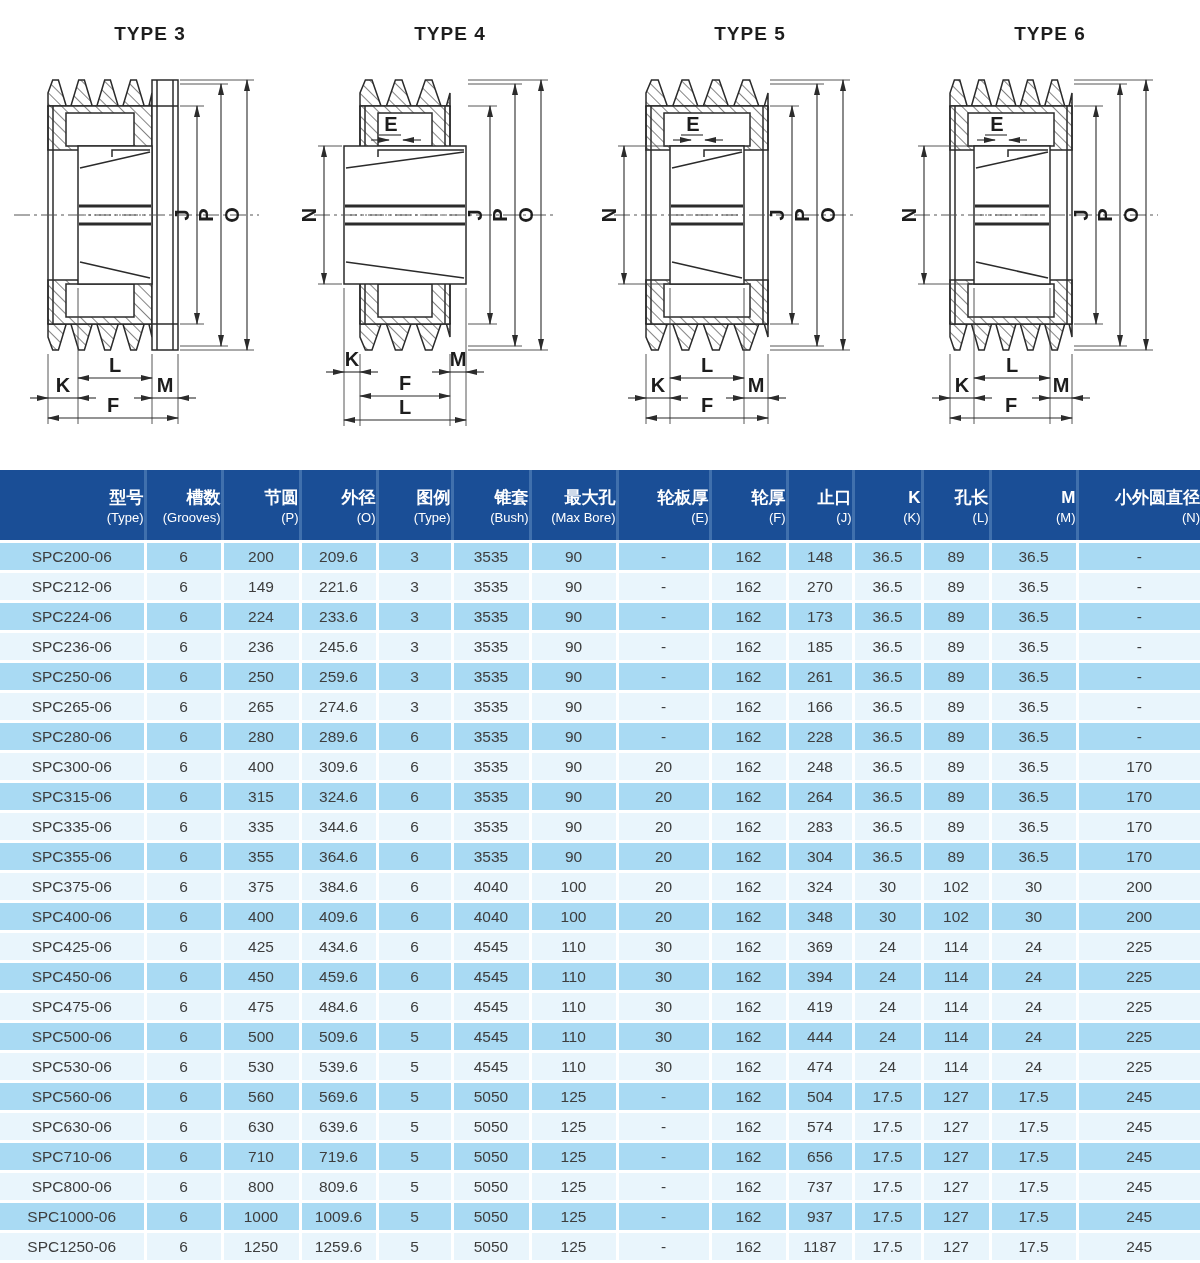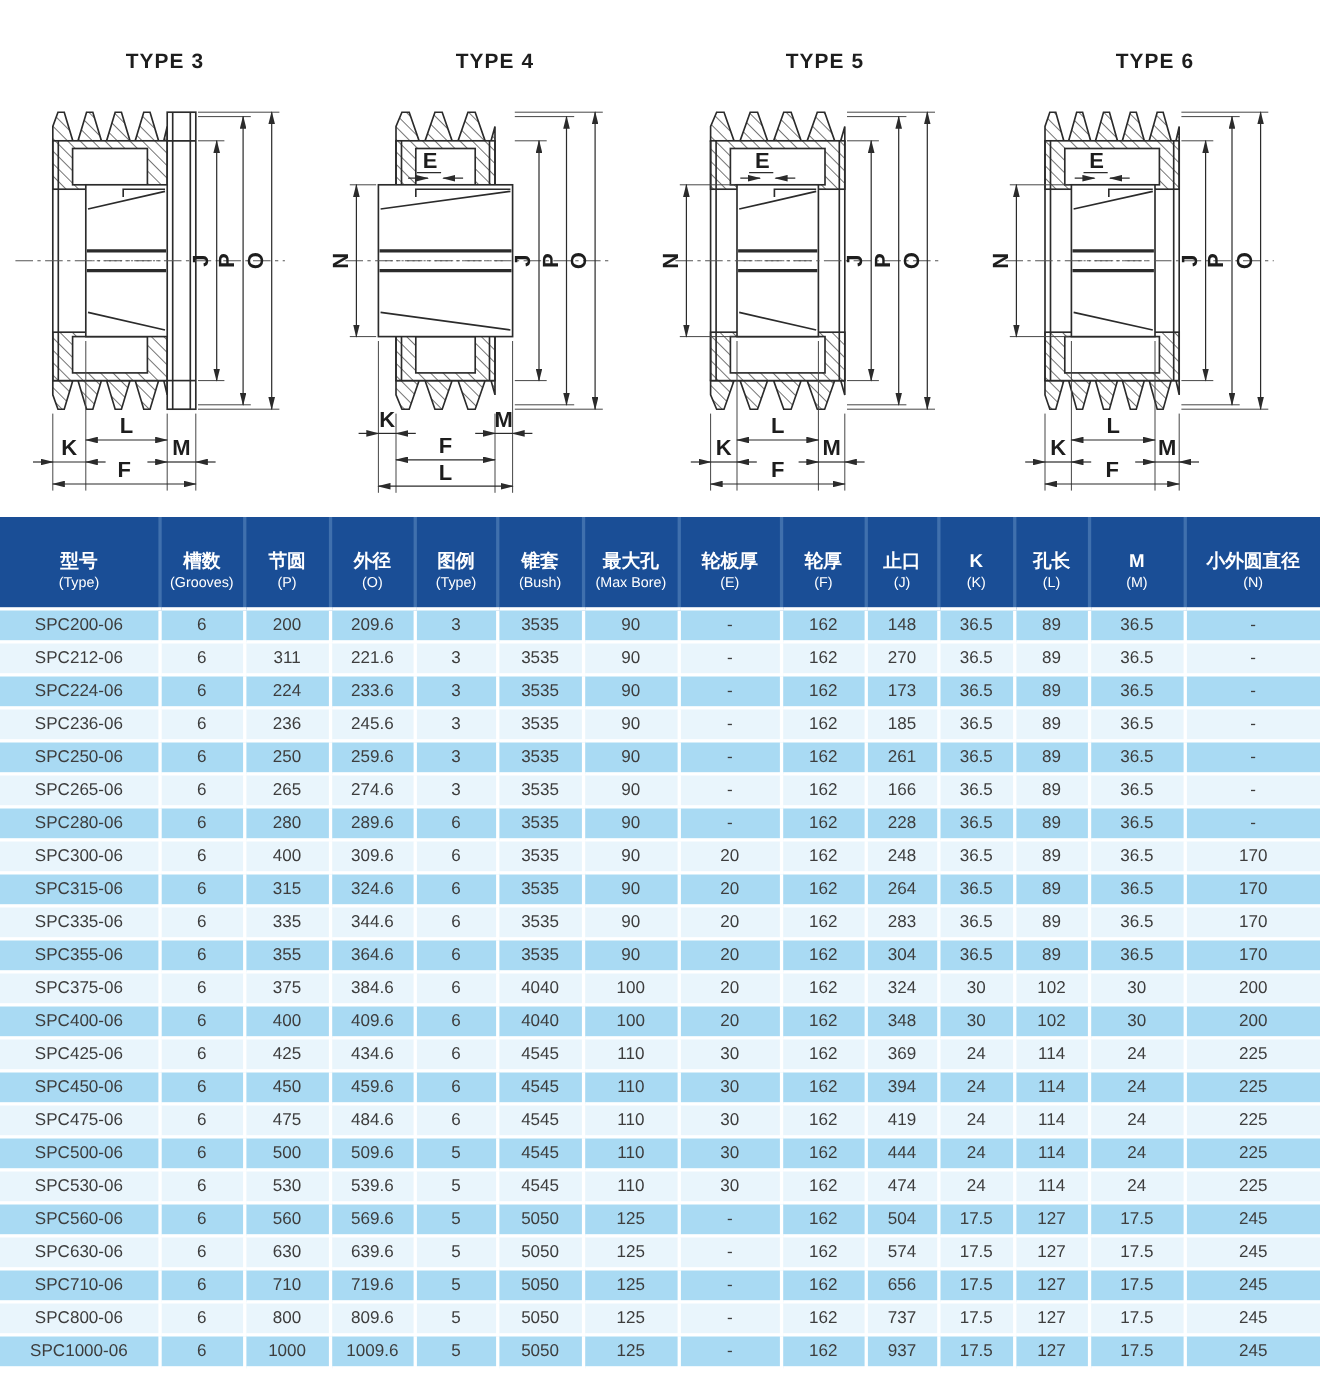--- a/index.html
+++ b/index.html
@@ -1,22 +1,22 @@
 <!DOCTYPE html>
 <html><head>
 <meta charset="utf-8">
 <style>
   html,body{margin:0;padding:0}
   body{width:1200px;background:#ffffff;font-family:"Liberation Sans",sans-serif;-webkit-font-smoothing:antialiased}
-  .diagrams{display:flex;width:1065px;height:470px;padding-top:22px;box-sizing:border-box}
+  .diagrams{display:flex;width:1065px;height:470px;padding-top:0;box-sizing:border-box}
   .diagram{width:300px;height:460px}
   svg{display:block}
   .spec{border-collapse:collapse;table-layout:fixed;width:1200px}
-  .spec th{background:#1a4e96;color:#ffffff;height:56px;padding:20px 0 6px;vertical-align:middle;
-           border-right:3px solid #4070ad;border-bottom:3px solid #ffffff;text-align:center}
+  .spec th{background:#1a4e96;color:#ffffff;height:56px;padding:8px 0 6px;vertical-align:middle;
+           border-right:3px solid #4070ad;border-bottom:3px solid #ffffff;text-align:right}
   .spec th:last-child{border-right:0}
   .spec .zh{display:block;font-size:17px;font-weight:700;line-height:1.35}
   .spec .en{display:block;font-size:13px;font-weight:400;line-height:1.2}
   .spec td{height:27px;text-align:center;font-size:15.5px;color:#3d3d3d;padding:0;
            border-right:3px solid #ffffff;border-bottom:3px solid #ffffff;white-space:nowrap}
   .spec td:last-child{border-right:0}
   .spec tbody tr:nth-child(odd) td{background:#a9daf3}
   .spec tbody tr:nth-child(even) td{background:#e9f5fc}
 </style>
 </head>
@@ -391,21 +391,21 @@
           <td>162</td>
           <td>148</td>
           <td>36.5</td>
           <td>89</td>
           <td>36.5</td>
           <td>-</td>
         </tr>
         <tr>
           <td>SPC212-06</td>
           <td>6</td>
-          <td>311</td>
+          <td>149</td>
           <td>221.6</td>
           <td>3</td>
           <td>3535</td>
           <td>90</td>
           <td>-</td>
           <td>162</td>
           <td>270</td>
           <td>36.5</td>
           <td>89</td>
           <td>36.5</td>
@@ -740,15 +740,31 @@
           <td>5050</td>
           <td>125</td>
           <td>-</td>
           <td>162</td>
           <td>937</td>
           <td>17.5</td>
           <td>127</td>
           <td>17.5</td>
           <td>245</td>
         </tr>
+        <tr>
+          <td>SPC1250-06</td>
+          <td>6</td>
+          <td>1250</td>
+          <td>1259.6</td>
+          <td>5</td>
+          <td>5050</td>
+          <td>125</td>
+          <td>-</td>
+          <td>162</td>
+          <td>1187</td>
+          <td>17.5</td>
+          <td>127</td>
+          <td>17.5</td>
+          <td>245</td>
+        </tr>
       </tbody>
     </table>
 </div>
 
 </body></html>

